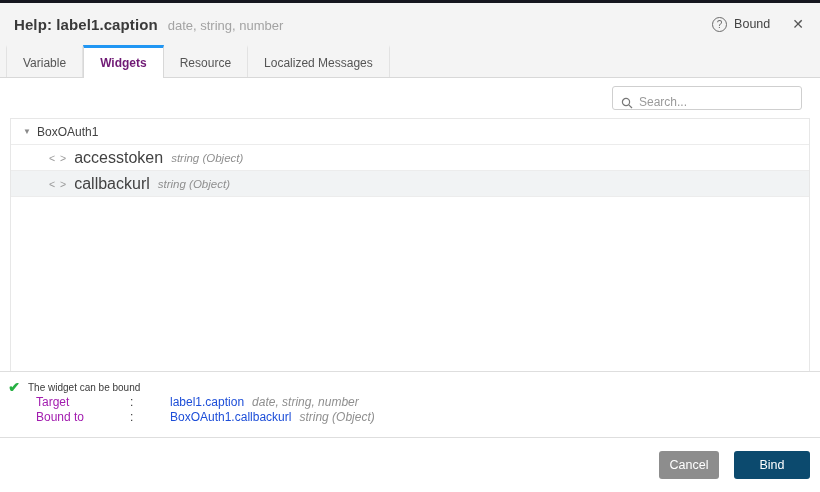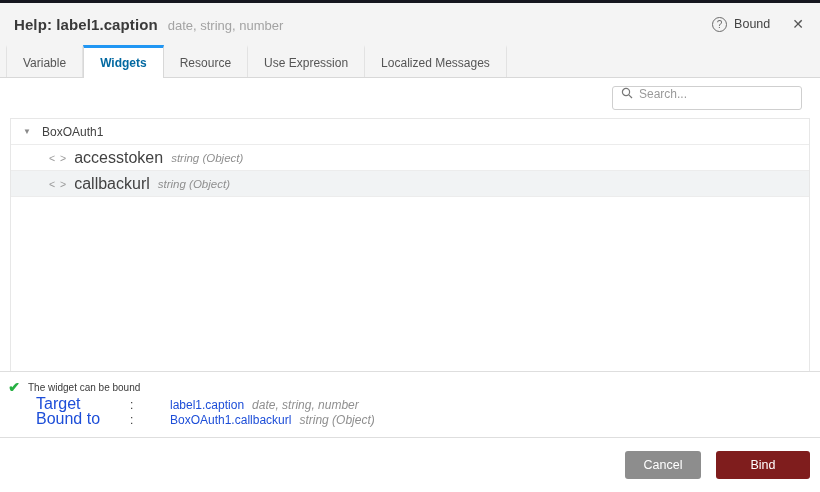--- a/index.html
+++ b/index.html
@@ -22,69 +22,69 @@
                  font-size: 10px; line-height: 13px; text-align: center; color: #6b6b6b; }
   .help-label { font-size: 12.5px; color: #444; }
   .close-x { font-size: 14px; color: #555; cursor: pointer; line-height: 1; }
 
   
   .tabs { height: 33px; background: #f4f4f4; border-bottom: 1px solid #d8d8d8;
           display: flex; align-items: stretch; padding-left: 6px; flex: 0 0 auto; }
   .tab { font-size: 12px; color: #555; padding: 0 16px; display: flex; align-items: center;
          border-right: 1px solid #e2e2e2; border-top: 3px solid transparent; cursor: pointer; }
   .tab:first-child { border-left: 1px solid #e2e2e2; }
-  .tab.active { background: #ffffff; color: #0369a1; font-weight: 700;
+  .tab.active { background: #ffffff; color: #701a75; font-weight: 700;
                 border-top: 3px solid #2196f3; margin-bottom: -1px;
                 border-left: 1px solid #d8d8d8; border-right: 1px solid #d8d8d8; }
 
   
   .search-row { height: 40px; flex: 0 0 auto; display: flex; justify-content: flex-end;
                 align-items: center; padding-right: 18px; background: #fff; }
   .search-box { width: 190px; height: 24px; border: 1px solid #cfcfcf; border-radius: 3px;
-                display: flex; align-items: flex-start; padding: 0 8px; background: #fff; }
+                display: flex; align-items: flex-end; padding: 0 8px; background: #fff; }
   .search-box svg { flex: 0 0 auto; margin-right: 6px; }
   .search-box input { border: none; outline: none; width: 100%; font-size: 12px;
                       font-family: "Liberation Sans", sans-serif; color: #333; background: transparent; }
   .search-box input::placeholder { color: #9a9a9a; }
 
   
   .tree { margin: 0 10px; flex: 1 1 auto; border-left: 1px solid #e7e7e7;
           border-right: 1px solid #e7e7e7; border-top: 1px solid #e7e7e7; background: #fff; }
   .tree-row { height: 26px; display: flex; align-items: center;
               border-bottom: 1px solid #ececec; cursor: pointer; }
   .tree-row.selected { background: #f1f3f4; }
   .caret { width: 14px; color: #8a8a8a; font-size: 10px; margin-left: 12px; line-height: 1; }
-  .root-label { font-size: 12px; color: #424242; margin-left: 5px; }
+  .root-label { font-size: 12px; color: #424242; }
   .node-icon { color: #9a9a9a; font-size: 10.5px; letter-spacing: 1px; margin-left: 38px;
                white-space: pre; }
   .node-label { font-size: 16px; color: #424242; margin-left: 7px; }
   .node-type { font-size: 11.5px; font-style: italic; color: #8f8f8f; margin-left: 8px; }
 
   
   .status { flex: 0 0 auto; height: 66px; border-top: 1px solid #dedede; padding-top: 7px;
             background: #fff; }
   .status-msg-row { display: flex; align-items: center; height: 16px; margin-bottom: 0; }
   .check-icon { width: 28px; text-align: center; color: #27b043; font-size: 14px;
                 font-weight: 700; line-height: 1; }
   .status-message { font-size: 10px; color: #3a3a3a; }
   .status-row { display: flex; align-items: baseline; padding-left: 36px; height: 15px;
                 margin-top: 0; }
-  .s-label { font-size: 16px; color: #1d4ed8; width: 94px; flex: 0 0 auto; }
+  .s-label { font-size: 12px; color: #a21caf; width: 94px; flex: 0 0 auto; }
   .s-colon { font-size: 12px; color: #3a3a3a; width: 40px; flex: 0 0 auto; }
   .s-value { font-size: 12px; color: #1d4ed8; }
   .s-type  { font-size: 12px; font-style: italic; color: #8f8f8f; margin-left: 8px; }
 
   
   .footer { flex: 0 0 auto; height: 55px; border-top: 1px solid #dedede; display: flex;
             justify-content: flex-end; align-items: flex-start; gap: 15px;
             padding: 13px 10px 0 0; background: #fff; }
   .btn { height: 28px; border: none; border-radius: 3px; font-size: 12.5px; color: #fff;
          font-family: "Liberation Sans", sans-serif; cursor: pointer; }
-  .btn-cancel { width: 76px; background: #8d8d8d; }
-  .btn-bind { width: 94px; background: #7f1d1d; }
+  .btn-cancel { width: 60px; background: #8d8d8d; }
+  .btn-bind { width: 76px; background: #0c4a6e; }
 </style>
 </head>
 <body>
 
 <div class="dialog">
   <div class="top-accent"></div>
 
   <div class="header">
     <div class="title-wrap">
       <span class="title">Help: label1.caption</span>
@@ -96,21 +96,20 @@
         <span class="help-label">Bound</span>
       </span>
       <span class="close-x">✕</span>
     </div>
   </div>
 
   <div class="tabs">
     <div class="tab">Variable</div>
     <div class="tab active">Widgets</div>
     <div class="tab">Resource</div>
-    <div class="tab">Use Expression</div>
     <div class="tab">Localized Messages</div>
   </div>
 
   <div class="search-row">
     <div class="search-box">
       <svg width="12" height="12" viewBox="0 0 12 12">
         <circle cx="5" cy="5" r="3.6" fill="none" stroke="#777" stroke-width="1.2"></circle>
         <line x1="7.8" y1="7.8" x2="11" y2="11" stroke="#777" stroke-width="1.2"></line>
       </svg>
       <input type="text" placeholder="Search..." style="">

